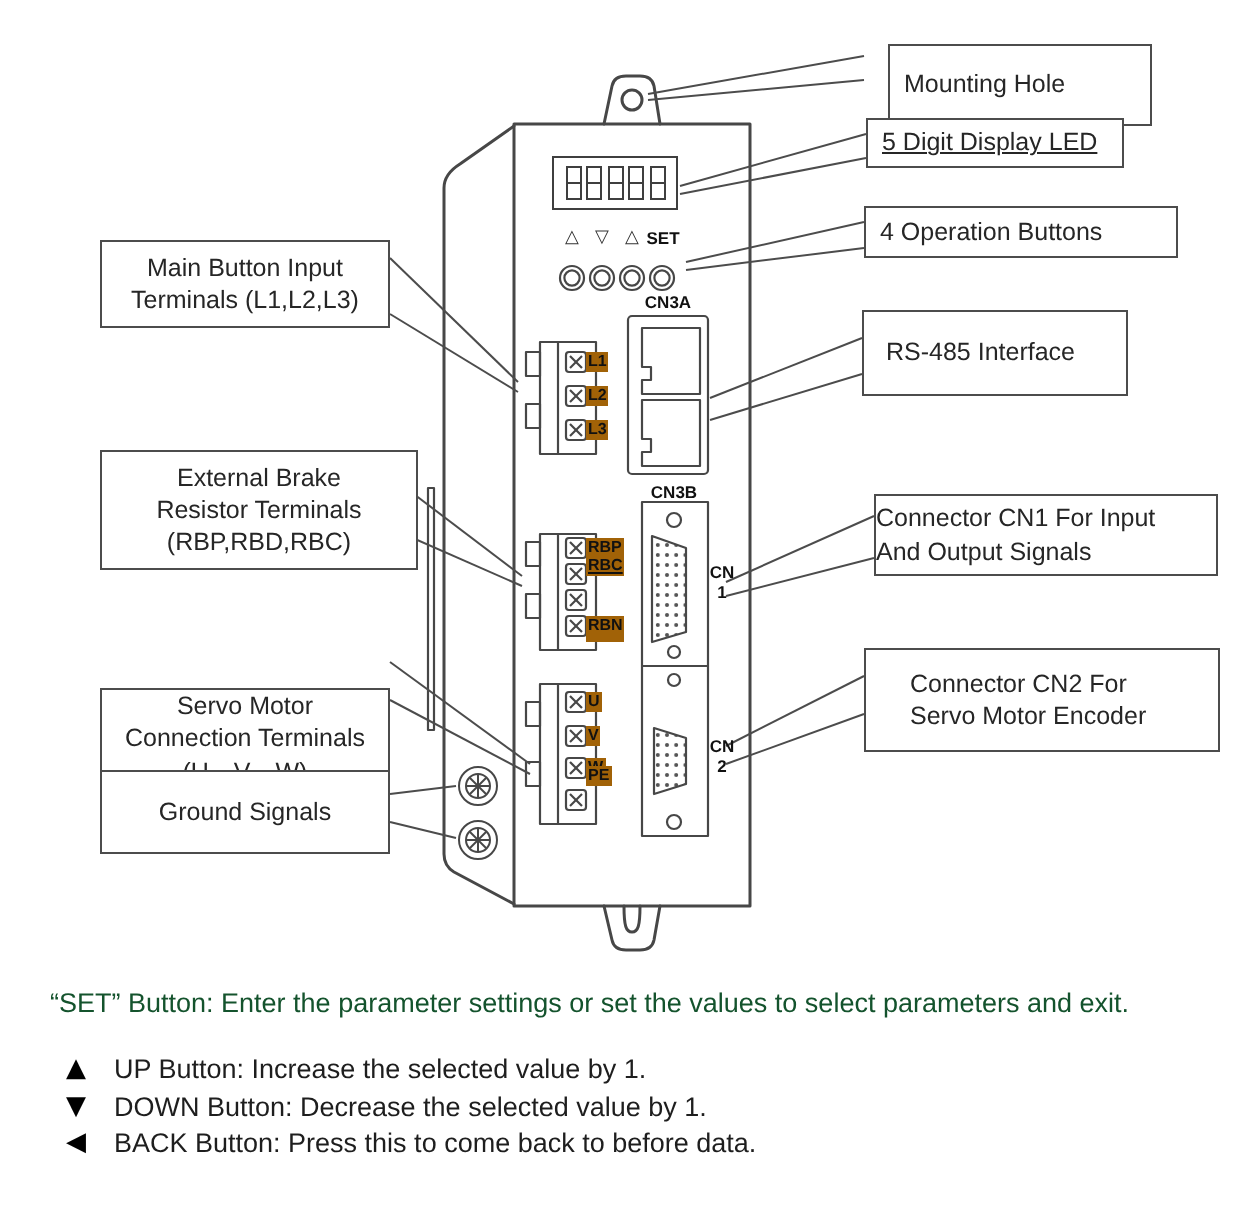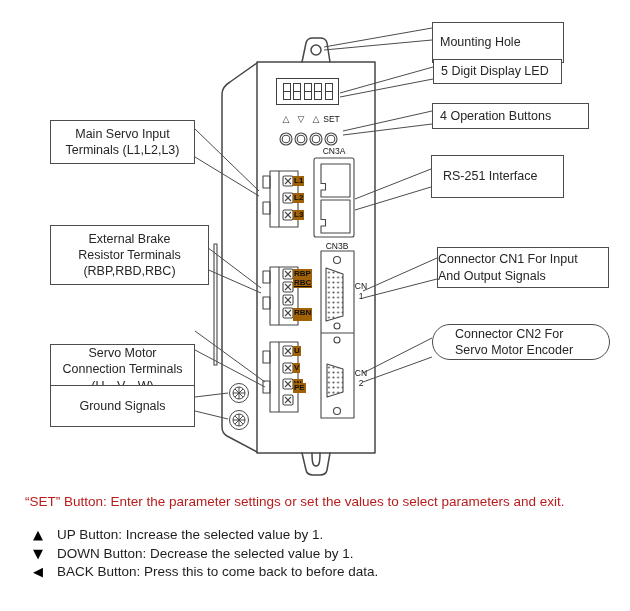--- a/index.html
+++ b/index.html
@@ -10,34 +10,34 @@
   
   .callout{position:absolute;border:1.4px solid #4c4c4c;background:#fff;
            display:flex;align-items:center;box-sizing:border-box;
            font-size:12.5px;line-height:1.3;color:#262626;white-space:pre-line;}
   .c-center{justify-content:center;text-align:center;}
   .c-left{justify-content:flex-start;text-align:left;padding-left:7px;}
 
   
   .tlabel{position:absolute;font-weight:bold;font-size:8px;line-height:10px;
           color:#111;background:#a16207;padding:0 1px;}
-  .plabel{position:absolute;font-weight:normal;color:#111;text-align:center;}
+  .plabel{position:absolute;font-weight:bold;color:#111;text-align:center;}
   .sym{position:absolute;font-size:9px;color:#333;text-align:center;width:12px;
        font-family:"DejaVu Sans",sans-serif;line-height:12px;}
 
   
   .display{position:absolute;left:276px;top:78px;width:63px;height:27px;
            border:1.5px solid #3f3f3f;box-sizing:border-box;display:flex;
            align-items:center;justify-content:center;gap:2.5px;background:#fff;}
   .digit{width:8px;height:17px;border:1.4px solid #3f3f3f;box-sizing:border-box;position:relative;}
   .digit::after{content:"";position:absolute;left:0;right:0;top:50%;margin-top:-0.7px;
                 border-top:1.4px solid #3f3f3f;}
 
   
-  .set-note{position:absolute;left:25px;top:494px;font-size:13.5px;color:#b91c1c;width:595px;}
+  .set-note{position:absolute;left:25px;top:494px;font-size:13.5px;color:#14532d;width:595px;}
   .legend{position:absolute;left:33px;top:527px;}
   .legend-row{display:flex;align-items:center;gap:9px;height:15px;margin-bottom:3.5px;
               font-size:13.5px;color:#1e1e1e;}
   .legend-icon{width:15px;font-size:13px;line-height:13px;color:#000;
                font-family:"DejaVu Sans",sans-serif;text-align:left;}
 </style>
 </head>
 <body>
 
 <div class="stage">
@@ -213,37 +213,37 @@
   <span class="tlabel" style="left:293px;top:210px;">L3</span>
   <span class="tlabel" style="left:293px;top:269px;">RBP</span>
   <span class="tlabel" style="left:293px;top:282px;margin-top:29px;">RBD</span>
   <span class="tlabel" style="left:293px;top:278px;text-decoration:underline;">RBC</span>
   <span class="tlabel" style="left:293px;top:308px;">RBN</span>
   <span class="tlabel" style="left:293px;top:346px;">U</span>
   <span class="tlabel" style="left:293px;top:363px;">V</span>
   <span class="tlabel" style="left:293px;top:379px;">W</span>
   <span class="tlabel" style="left:293px;top:383px;">PE</span>
 
-  <div class="callout c-center" style="left:50px;top:120px;width:145px;height:44px;">Main Servo Input
+  <div class="callout c-center" style="left:50px;top:120px;width:145px;height:44px;">Main Button Input
 Terminals (L1,L2,L3)</div>
   <div class="callout c-center" style="left:50px;top:225px;width:159px;height:60px;">External Brake
 Resistor Terminals
 (RBP,RBD,RBC)</div>
   <div class="callout c-center" style="left:50px;top:317px;width:145px;height:51px;margin-top:27px;">Servo Motor
 Connection Terminals
 (U、V、W)</div>
   <div class="callout c-center" style="left:50px;top:385px;width:145px;height:42px;">Ground Signals</div>
 
-  <div class="callout c-left" style="left:432px;top:22px;width:132px;height:41px;">Mounting Hole</div>
-  <div class="callout c-left" style="left:433px;top:59px;width:129px;height:25px;">5 Digit Display LED</div>
+  <div class="callout c-left" style="left:444px;top:22px;width:132px;height:41px;">Mounting Hole</div>
+  <div class="callout c-left" style="left:433px;top:59px;width:129px;height:25px;text-decoration:underline;">5 Digit Display LED</div>
   <div class="callout c-left" style="left:432px;top:103px;width:157px;height:26px;">4 Operation Buttons</div>
-  <div class="callout c-left" style="left:431px;top:155px;width:133px;height:43px;padding-left:11px;">RS-251 Interface</div>
+  <div class="callout c-left" style="left:431px;top:155px;width:133px;height:43px;padding-left:11px;">RS-485 Interface</div>
   <div class="callout c-left" style="left:437px;top:247px;width:172px;height:41px;padding-left:0;">Connector CN1 For Input
 And Output Signals</div>
-  <div class="callout c-left" style="left:432px;top:324px;width:178px;height:36px;padding-left:22px;border-radius:19px;">Connector CN2 For
+  <div class="callout c-left" style="left:432px;top:324px;width:178px;height:52px;padding-left:22px;">Connector CN2 For
 Servo Motor Encoder</div>
 
   <div class="set-note">“SET” Button: Enter the parameter settings or set the values to select parameters and exit.</div>
 
   <div class="legend">
     <div class="legend-row">
       <span class="legend-icon">▲</span>
       <span>UP Button: Increase the selected value by 1.</span>
     </div>
     <div class="legend-row">

